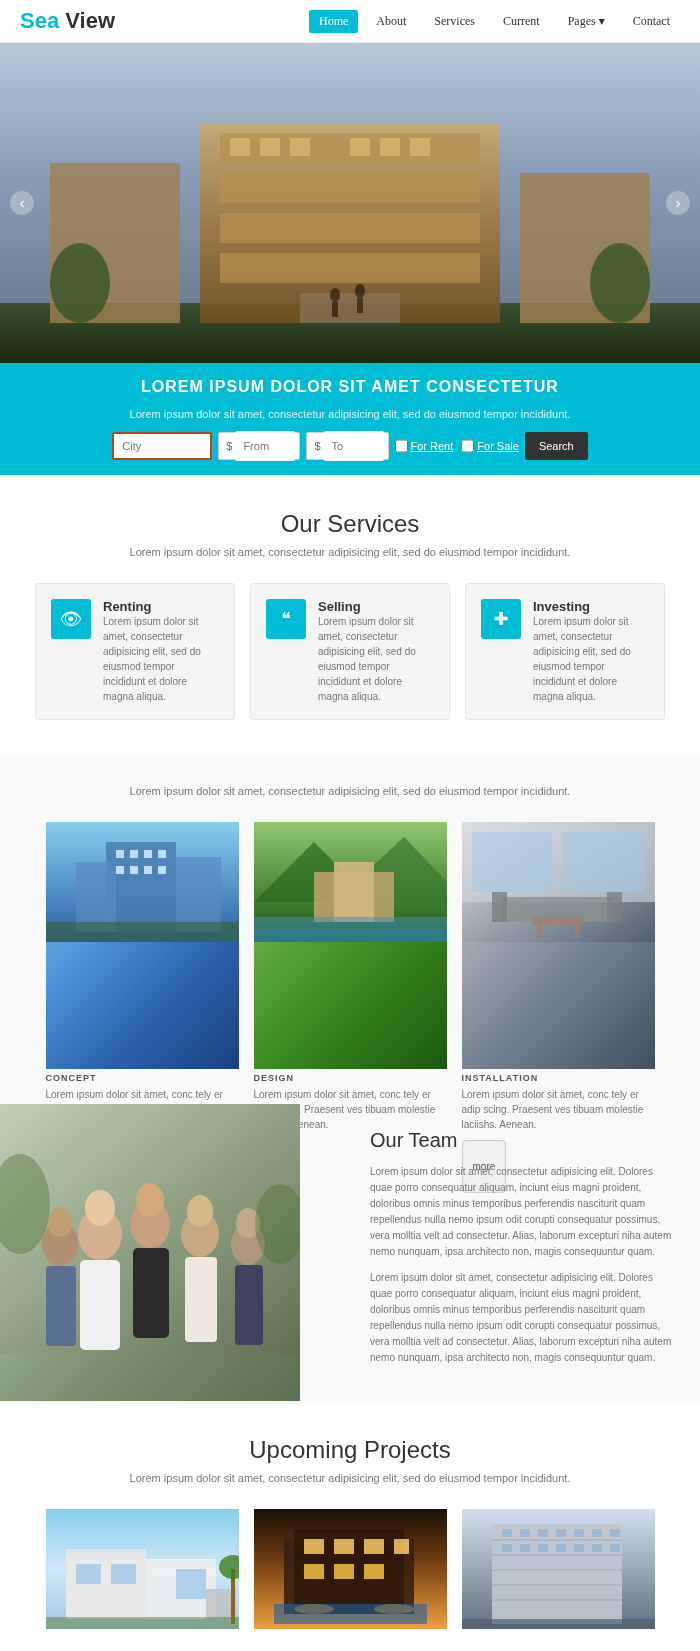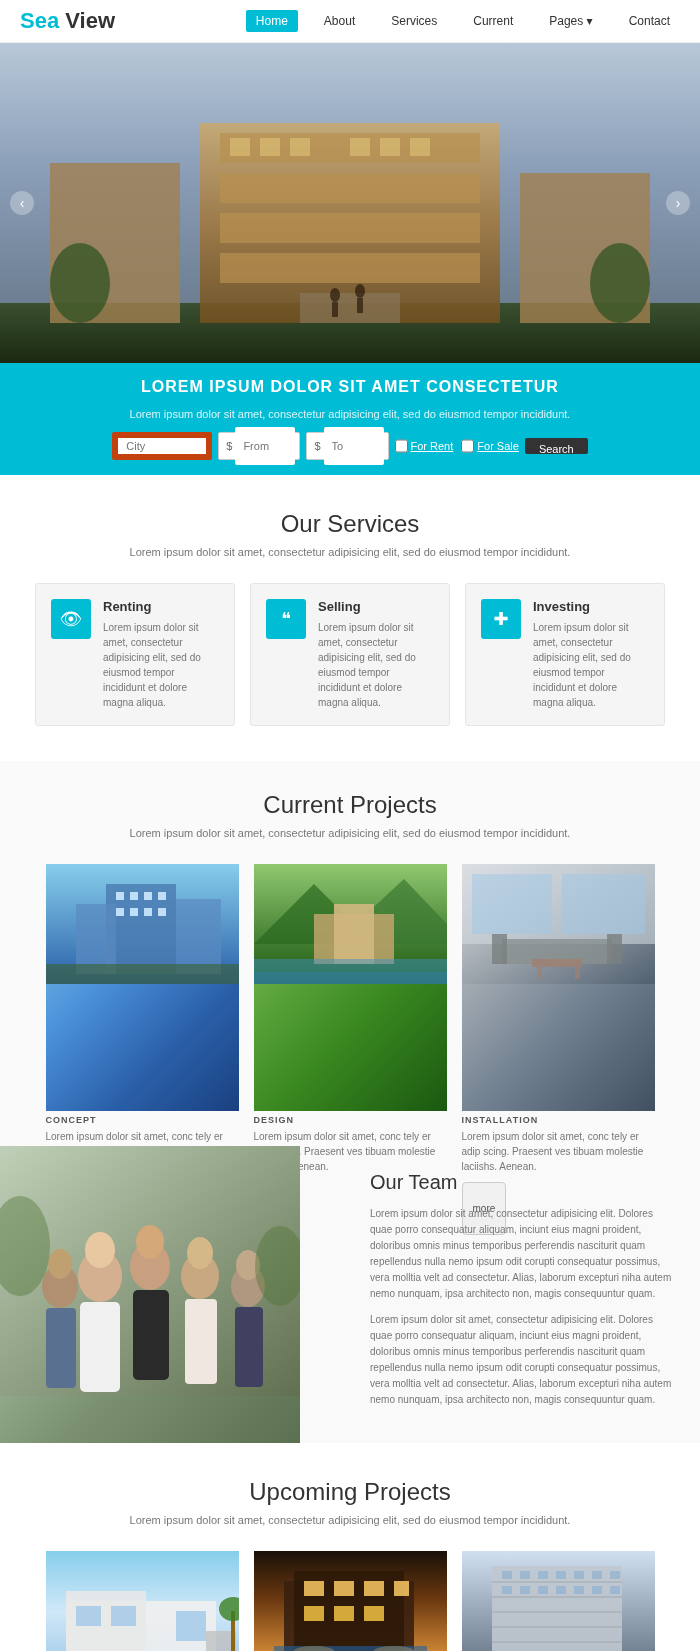--- a/index.html
+++ b/index.html
@@ -10,21 +10,21 @@
       display: flex;
       align-items: center;
       justify-content: space-between;
       padding: 8px 20px;
       background: #fff;
       border-bottom: 1px solid #eee;
     }
     .logo { font-size: 22px; font-weight: bold; }
     .logo span.sea { color: #00bcd4; }
     .logo span.view { color: #333; }
-    .nav { display: flex; gap: 16px; align-items: center; }
+    .nav { display: flex; gap: 8px; align-items: center; font-family: Liberation Serif, serif; }
     .nav-item {
       padding: 4px 10px;
       font-size: 12px;
       color: #333;
       cursor: pointer;
       text-decoration: none;
     }
     .nav-item.active {
       background: #00bcd4;
       color: #fff;
@@ -94,21 +94,21 @@
     .search-form {
       display: flex;
       align-items: center;
       justify-content: center;
       gap: 6px;
       flex-wrap: wrap;
     }
     .search-form input {
       padding: 5px 8px;
       font-size: 11px;
-      border: 6px solid #c2410c;
+      border: 2px solid #c2410c;
       border-radius: 2px;
       background: #fff;
       height: 28px;
     }
     .search-form input.city { width: 100px; }
     .search-form .price-field {
       display: flex;
       align-items: center;
       background: #fff;
       border: 1px solid #ccc;
@@ -119,21 +119,21 @@
     .price-field .prefix {
       color: #666;
       font-size: 11px;
       padding: 0 3px;
     }
     .price-field input {
       border: none;
       outline: none;
       width: 60px;
       font-size: 11px;
-      height: 38px;
+      height: 30px;
     }
     .checkbox-group {
       display: flex;
       align-items: center;
       gap: 8px;
       color: #fff;
       font-size: 11px;
       text-decoration: underline;
     }
     .checkbox-group label {
@@ -142,21 +142,21 @@
       gap: 3px;
       color: #fff;
     }
     .search-btn {
       background: #333;
       color: #fff;
       border: none;
       padding: 5px 14px;
       font-size: 11px;
       cursor: pointer;
-      height: 16px;
+      height: 28px;
       border-radius: 2px;
     }
 
     
     .section { padding: 35px 30px; }
     .section-title {
       text-align: center;
       font-size: 24px;
       font-weight: normal;
       color: #333;
@@ -194,21 +194,20 @@
       align-items: center;
       justify-content: center;
       flex-shrink: 0;
       color: #fff;
       font-size: 18px;
     }
     .service-content h3 {
       font-size: 13px;
       font-weight: bold;
       color: #333;
-      margin-bottom: 6px;
     }
     .service-content p {
       font-size: 10px;
       color: #777;
       line-height: 1.5;
     }
 
     
     .projects-grid {
       display: flex;
@@ -427,21 +426,20 @@
       <div class="service-icon">✚</div>
       <div class="service-content">
         <h3>Investing</h3>
         <p>Lorem ipsum dolor sit amet, consectetur adipisicing elit, sed do eiusmod tempor incididunt et dolore magna aliqua.</p>
       </div>
     </div>
   </div>
 </div>
 
 <div class="section" style="background:#fafafa; padding-top:30px;">
-  <h2 class="section-title">Current Projects</h2>
   <p class="section-subtitle">Lorem ipsum dolor sit amet, consectetur adipisicing elit, sed do eiusmod tempor incididunt.</p>
   <div class="projects-grid">
     <div class="project-card">
       <div class="project-img-placeholder img-concept building-silhouette">
         <svg width="193" height="120">
           <defs>
             <linearGradient id="cg1" x1="0" y1="0" x2="0" y2="1">
               <stop offset="0%" stop-color="#87ceeb"></stop>
               <stop offset="100%" stop-color="#2a60a9"></stop>
             </linearGradient>

